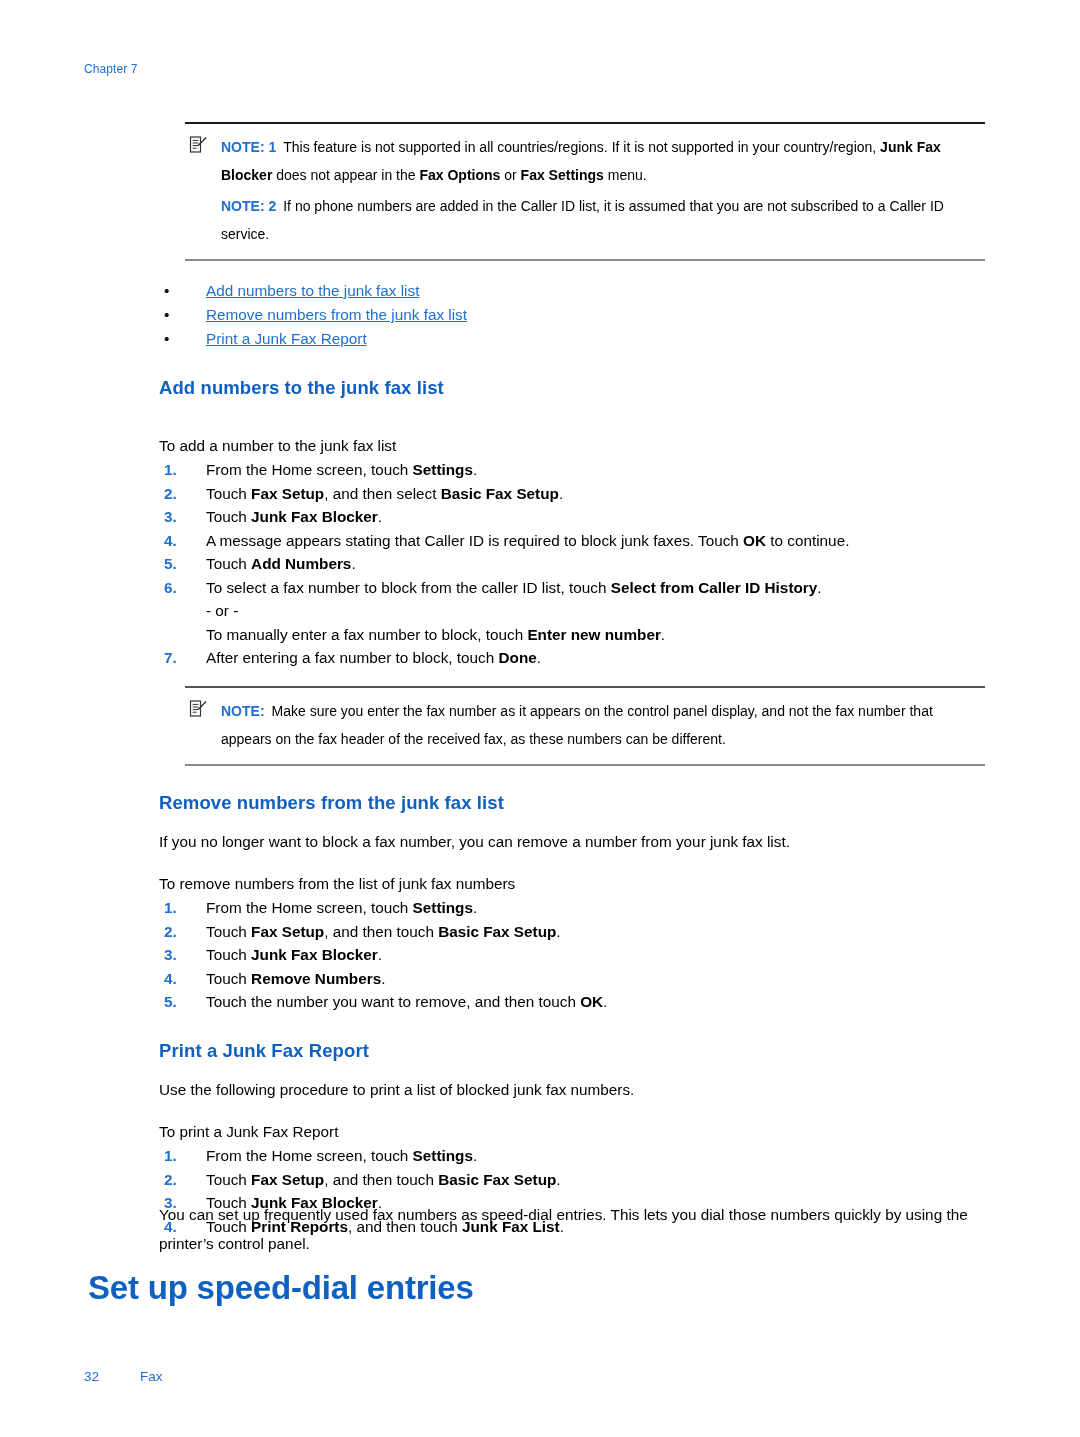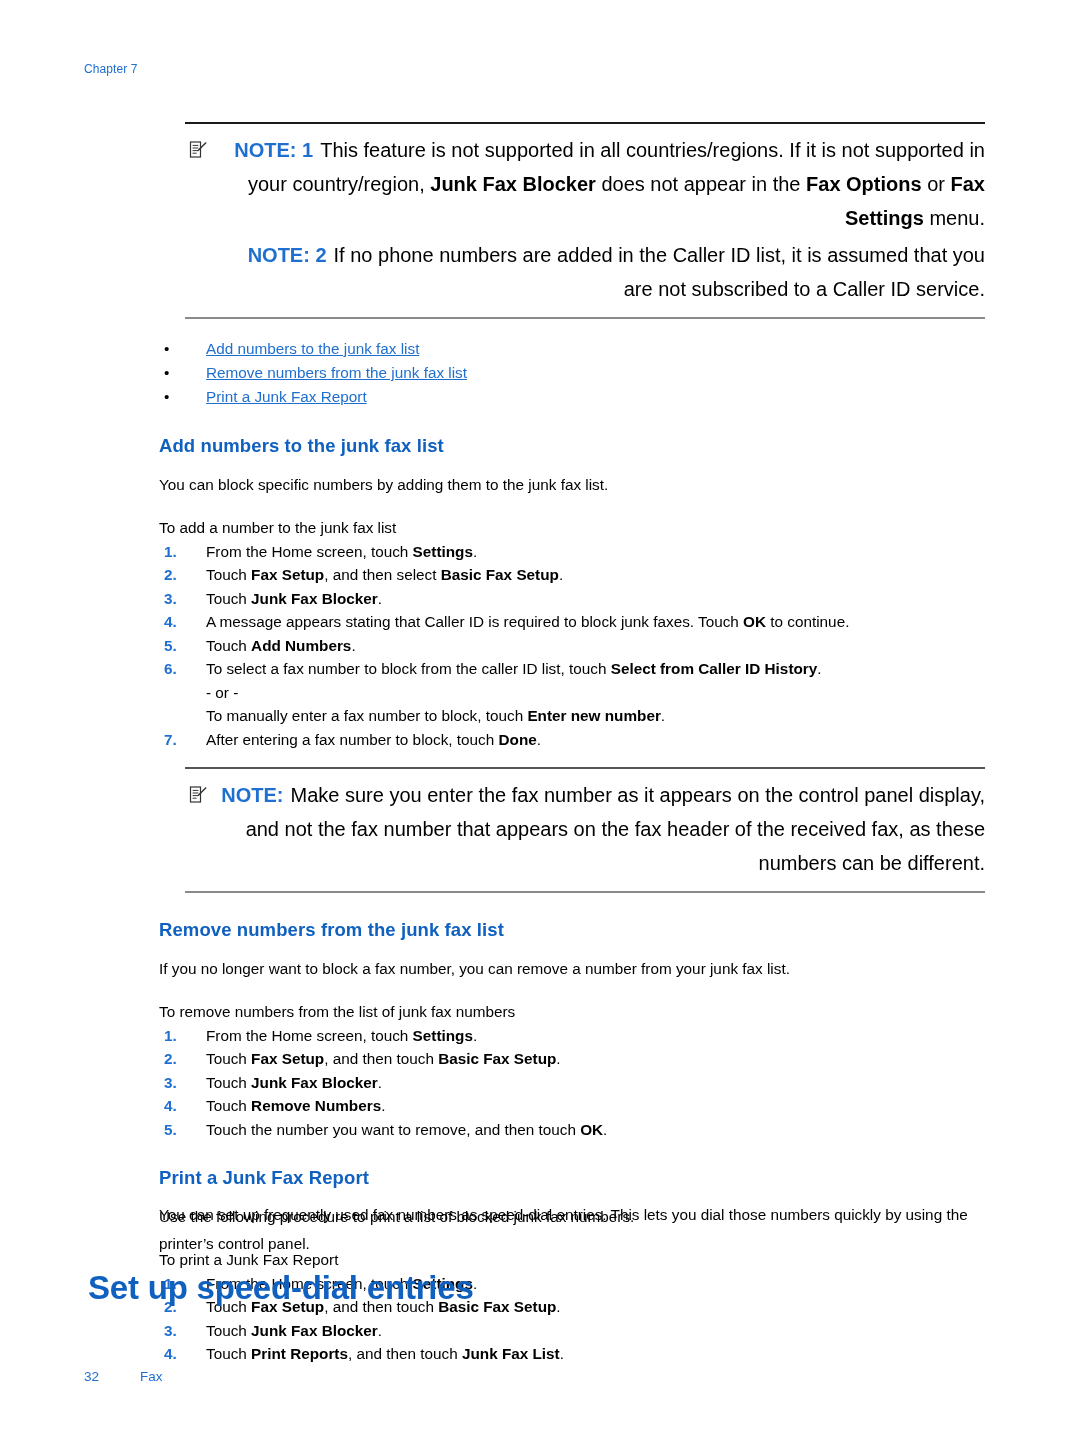--- a/index.html
+++ b/index.html
@@ -63,23 +63,22 @@
     padding: 9px 0 11px 0;
     box-sizing: border-box;
   }
   .note-box.single {
     border-top: 2.4px solid #555555;
     border-bottom: 2.4px solid #8a8a8a;
   }
   .note-row {
     position: relative;
     padding-left: 36px;
-    font-size: 20px;
-    line-height: 34px;
-    text-align: right;
+    font-size: 14px;
+    line-height: 28px;
   }
   .note-row + .note-row { margin-top: 3px; }
   .note-icon {
     position: absolute;
     left: 4px;
     top: 2px;
     width: 18px;
     height: 18px;
   }
   .note-label {
@@ -231,21 +230,20 @@
       <li>
         <span class="bullet">•</span>
         <a class="xref" href="#">Print a Junk Fax Report</a>
       </li>
     </ul>
 
     <div class="gap-26"></div>
 
     <h2 class="h2">Add numbers to the junk fax list</h2>
     <div class="gap-16"></div>
-    <p class="body">You can block specific numbers by adding them to the junk fax list.</p>
     <div class="gap-22"></div>
     <h3 class="h3">To add a number to the junk fax list</h3>
     <div style="height:3px"></div>
 
     <ol class="steps">
       <li>
         <span class="num">1.</span>
         <span>From the Home screen, touch </span><b>Settings</b><span>.</span>
       </li>
       <li>

